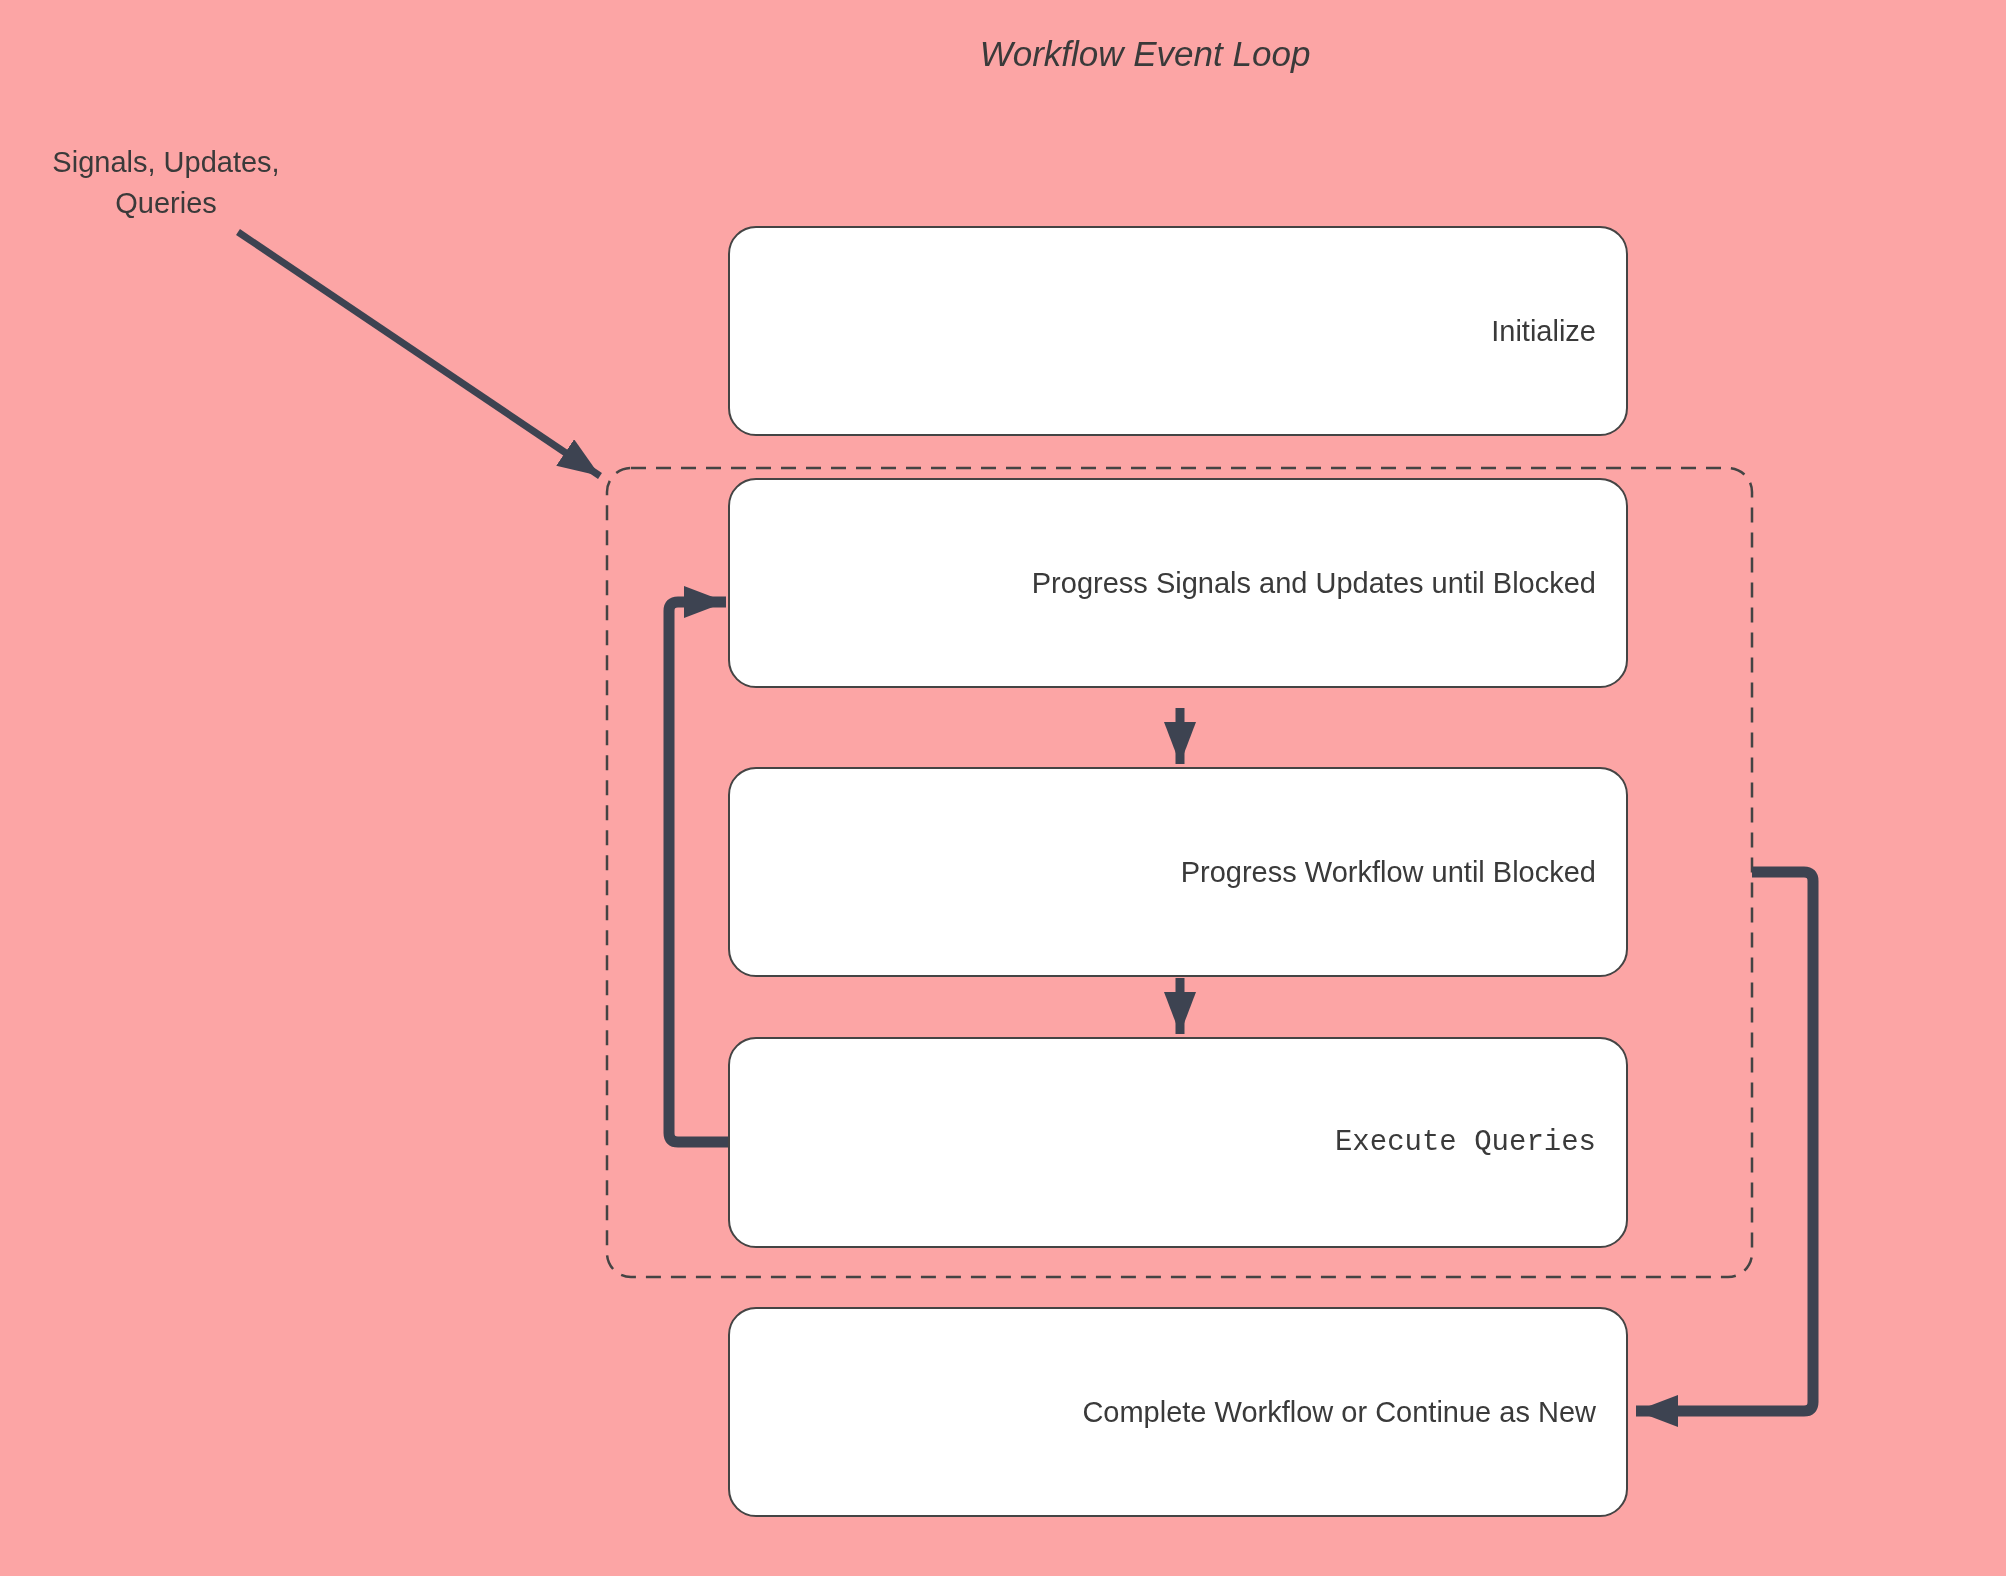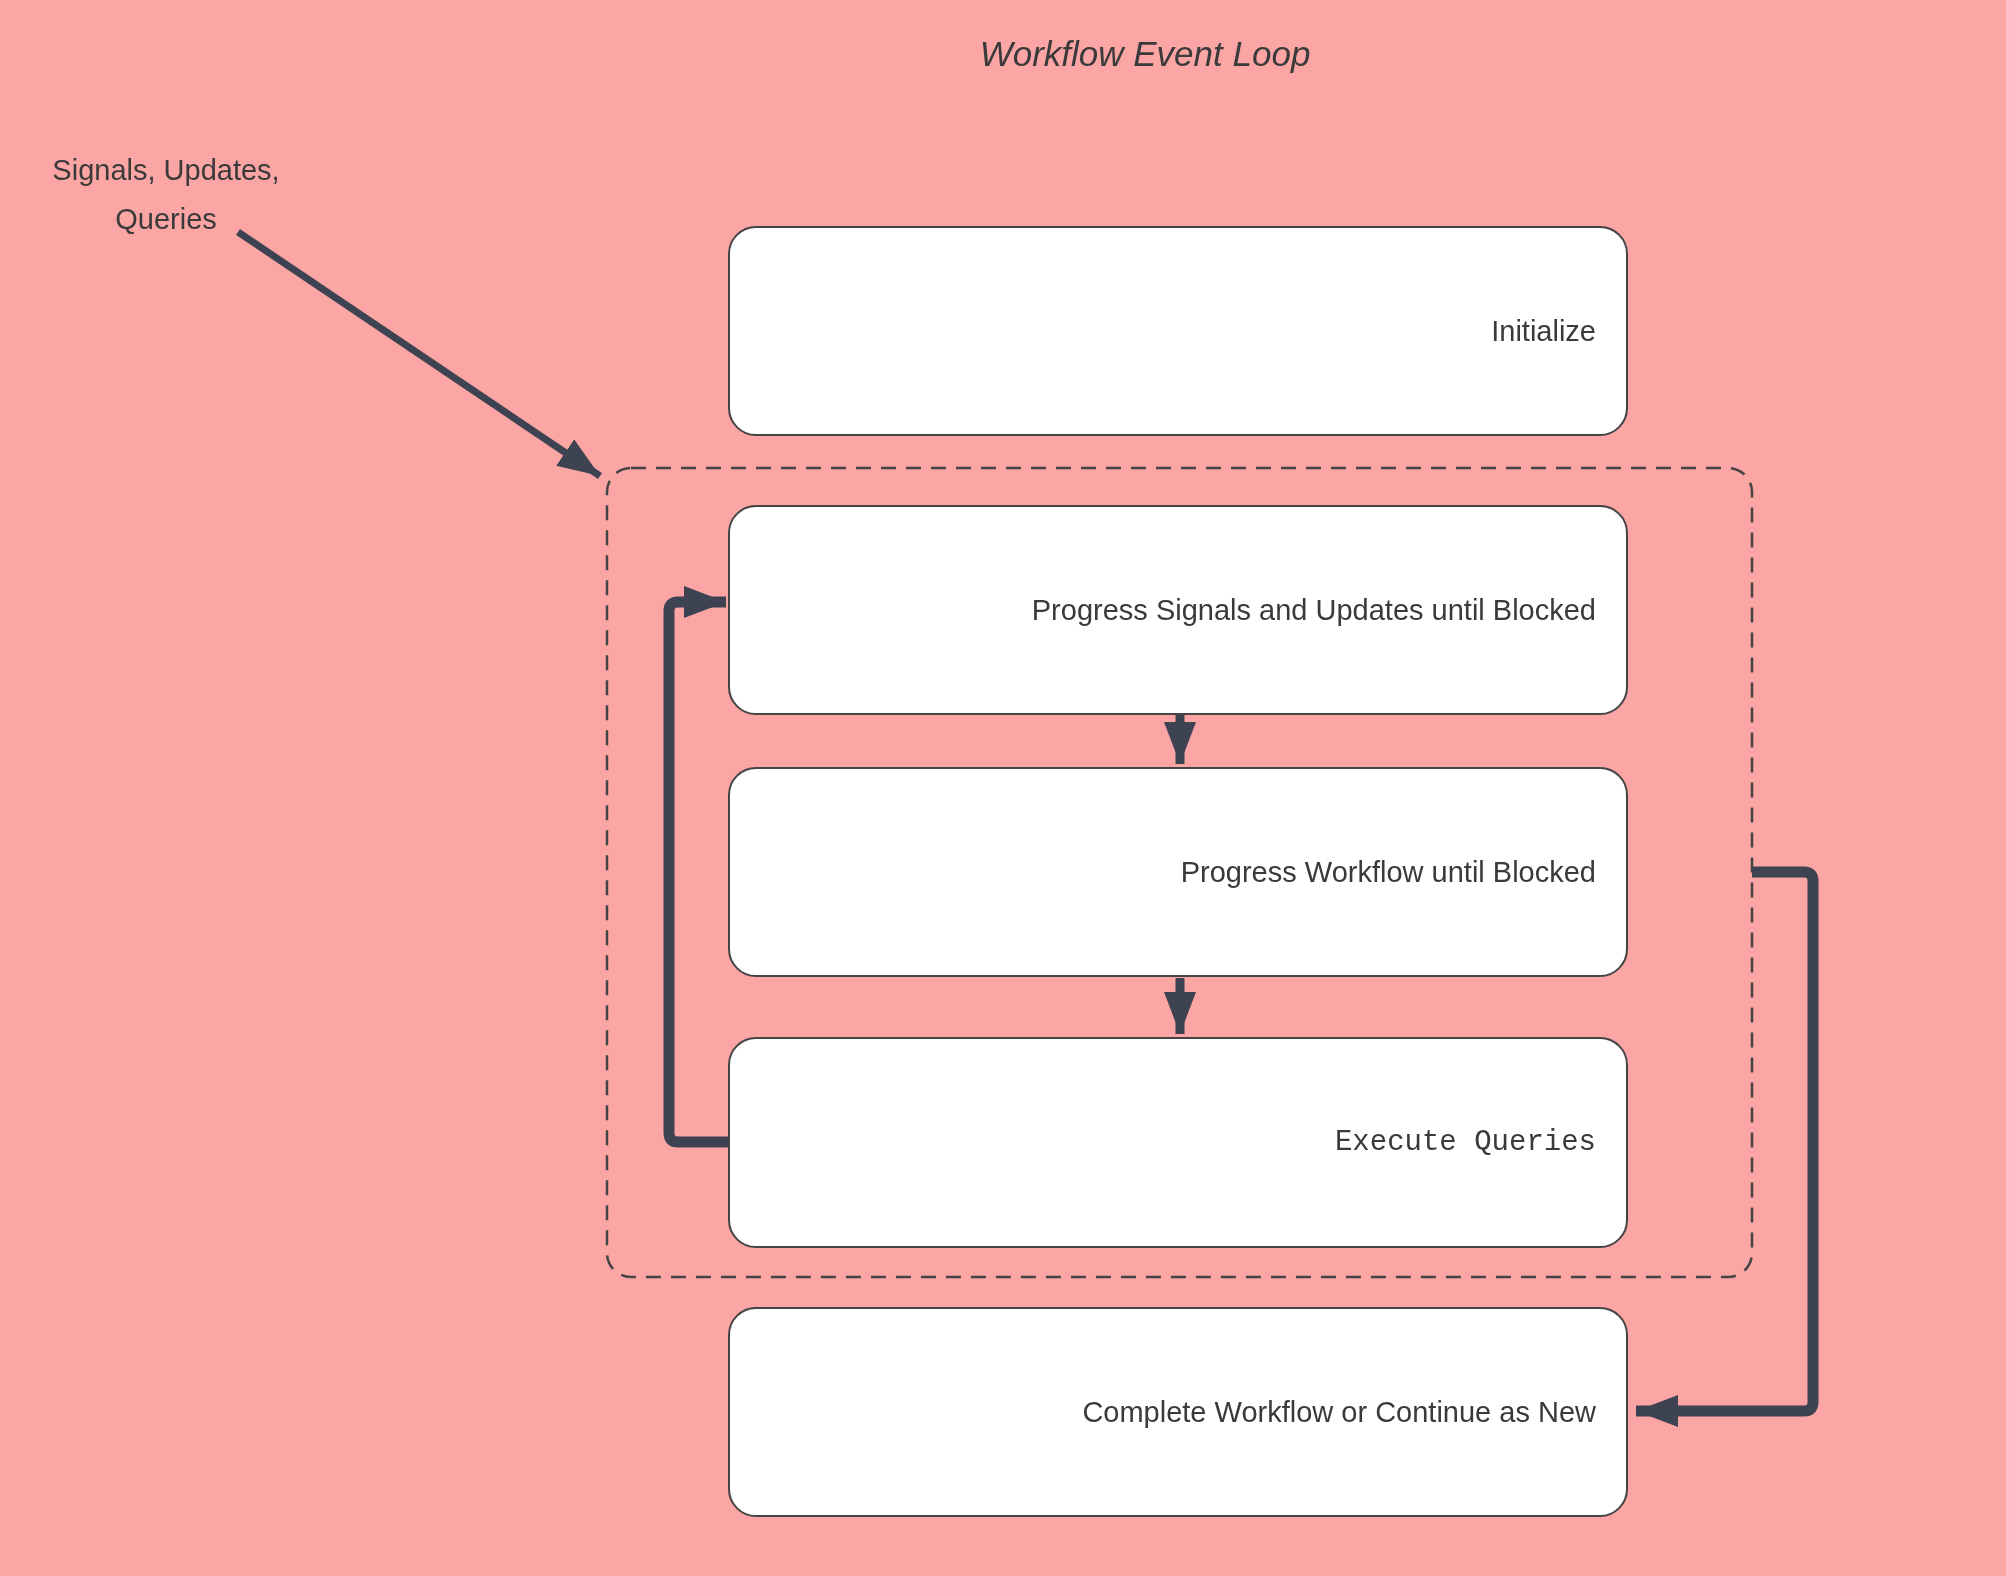--- a/index.html
+++ b/index.html
@@ -37,39 +37,39 @@
   .external-label {
     position: absolute;
     left: 16px;
     top: 142px;
     width: 300px;
     text-align: center;
     font-size: 29px;
     line-height: 41px;
     color: #3a3a3a;
   }
-  .external-label span { display: block; margin-top: 8px; }
+  .external-label span { display: block; }
   .node {
     position: absolute;
     left: 728px;
     width: 900px;
     box-sizing: border-box;
     background: #ffffff;
     border: 2px solid #444444;
     border-radius: 28px;
     display: flex;
     align-items: center;
     justify-content: flex-end;
     text-align: center;
     font-size: 29px;
     color: #3a3a3a;
     padding: 0 30px;
   }
   .node-initialize        { top: 226px;  height: 210px; }
-  .node-progress-signals  { top: 505px;  height: 210px; padding-left: 32px; }
+  .node-progress-signals  { top: 478px;  height: 210px; padding-left: 32px; }
   .node-progress-workflow { top: 767px;  height: 210px; }
   .node-execute-queries   { top: 1037px; height: 211px; font-family: Liberation Mono, monospace; }
   .node-complete          { top: 1307px; height: 210px; padding-left: 40px; }
 </style>
 </head>
 <body>
 
 <div id="canvas">
 
   <svg id="arrow-layer" viewBox="0 0 2006 1576" xmlns="http://www.w3.org/2000/svg">

